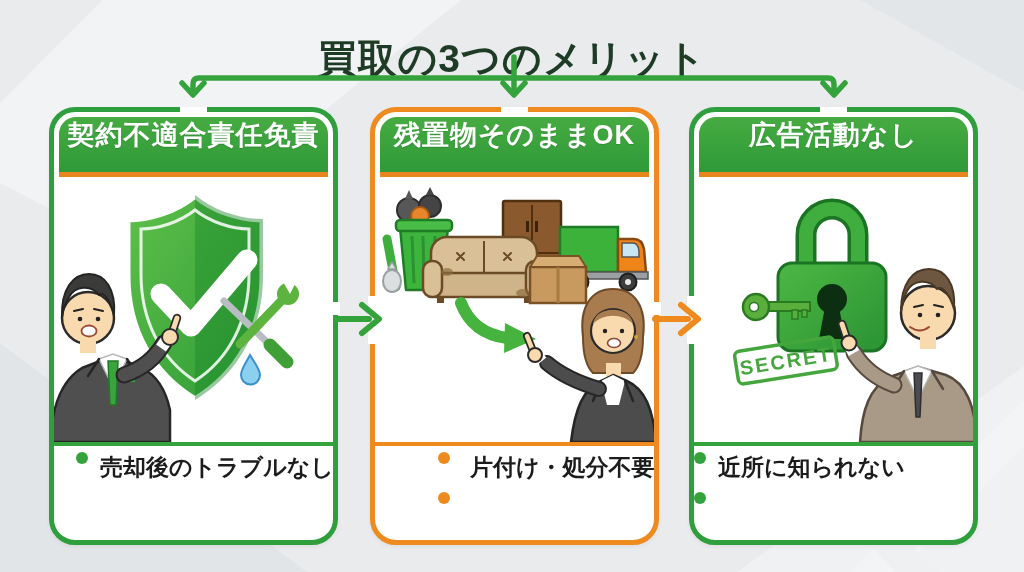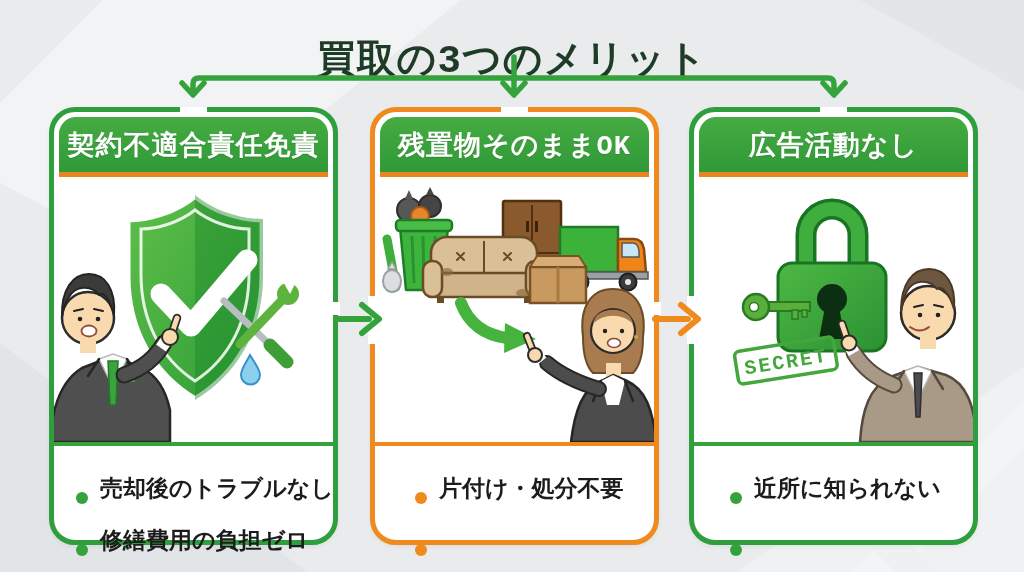--- a/index.html
+++ b/index.html
@@ -1,54 +1,54 @@
 <!DOCTYPE html>
 <html><head>
 <meta charset="utf-8">
 <style>
   html,body{margin:0;padding:0;}
   body{width:1024px;height:572px;overflow:hidden;background:#e9ebed;
        font-family:"Liberation Sans","DejaVu Sans",sans-serif;}
-  .stage{position:relative;width:1024px;height:572px;overflow:hidden;font-family:Liberation Mono, monospace;}
+  .stage{position:relative;width:1024px;height:572px;overflow:hidden;}
   
   .bgshape{position:absolute;inset:0;pointer-events:none;}
   .s1{background:#f1f3f5;clip-path:polygon(10% 0,45% 0,14% 45%,0 32%,0 18%);}
   .s2{background:#e2e5e8;clip-path:polygon(0 60%,30% 100%,0 100%);}
   .s3{background:#eff1f3;clip-path:polygon(72% 100%,100% 64%,100% 100%);}
   .s4{background:#e3e6e9;clip-path:polygon(84% 0,100% 0,100% 16%,92% 8%);}
   .ribbon{position:absolute;pointer-events:none;background:#f2f4f6;}
   .r1{left:810px;top:480px;width:280px;height:34px;transform:rotate(-45deg);}
   .r2{left:880px;top:430px;width:30px;height:240px;transform:rotate(-45deg);background:#eef0f2;}
 
   .title{position:absolute;top:6px;left:0;width:100%;text-align:center;
          font-size:39px;font-weight:900;letter-spacing:1px;color:#1e3b25;z-index:3;}
 
   .card{position:absolute;top:107px;width:289px;height:438px;background:#fff;
         border:5px solid #2f9e3c;border-radius:26px;box-sizing:border-box;z-index:2;
         box-shadow:0 2px 4px rgba(0,0,0,0.05);}
   .c2{border-color:#ee8a1e;}
   .hdr{position:absolute;top:5px;left:5px;right:5px;height:60px;box-sizing:border-box;
        background:linear-gradient(#46ab41,#2f9a38);border-radius:17px 17px 0 0;
-       border-bottom:5px solid #e8851c;display:flex;align-items:center;justify-content:center;}
+       border-bottom:5px solid #e8851c;display:flex;align-items:flex-start;justify-content:center;}
   .hdr span{color:#fff;font-size:27px;font-weight:800;letter-spacing:1px;
             text-shadow:0 1px 1px rgba(0,0,0,0.15);}
   .illust{position:absolute;top:65px;left:0;right:0;height:265px;overflow:hidden;}
   .art{display:block;width:279px;height:265px;}
   .divider{position:absolute;top:330px;left:0;right:0;height:4px;}
   .dg{background:#35a33c;}
   .do{background:#ee8a1e;}
   .bullets{position:absolute;top:340px;left:0;right:0;margin:0;padding:0;list-style:none;}
-  .bullets li{display:flex;align-items:flex-end;height:40px;margin-top:12px;}
+  .bullets li{display:flex;align-items:flex-start;height:40px;}
   .dot{width:12px;height:12px;border-radius:50%;margin-right:12px;flex:0 0 12px;}
   .g{background:#35a33c;}
   .o{background:#ee8a1e;}
   .bullets li span.txt{font-size:23px;font-weight:800;color:#1c1c1c;white-space:nowrap;}
   .p1 li{padding-left:22px;}
-  .p2 li{padding-left:40px;}
-  .p3 li{padding-left:36px;}
+  .p2 li{padding-left:63px;gap:8px;}
+  .p3 li{}
   .overlay{position:absolute;left:0;top:0;z-index:5;pointer-events:none;}
 </style>
 </head>
 <body>
 
 <div class="stage">
   <div class="bgshape s1"></div>
   <div class="bgshape s2"></div>
   <div class="bgshape s3"></div>
   <div class="bgshape s4"></div>
@@ -105,24 +105,20 @@
           <line x1="118" y1="156" x2="123" y2="141" stroke="#f9d9ae" stroke-width="5" stroke-linecap="round"></line>
           <circle cx="116" cy="160" r="8" fill="#f9d9ae" stroke="#2b2b2b" stroke-width="2"></circle>
         </g>
       </svg>
     </div>
     <div class="divider dg"></div>
     <ul class="bullets p1">
       <li>
         <span class="dot g"></span>
         <span class="txt">売却後のトラブルなし</span>
-      </li>
-      <li>
-        <span class="dot g"></span>
-        <span class="txt">修繕費用の負担ゼロ</span>
       </li>
     </ul>
   </section>
 
   <section class="card c2" style="left:370px">
     <div class="hdr">
       <span>残置物そのままOK</span>
     </div>
     <div class="illust">
       <svg class="art" viewBox="0 0 279 265">

